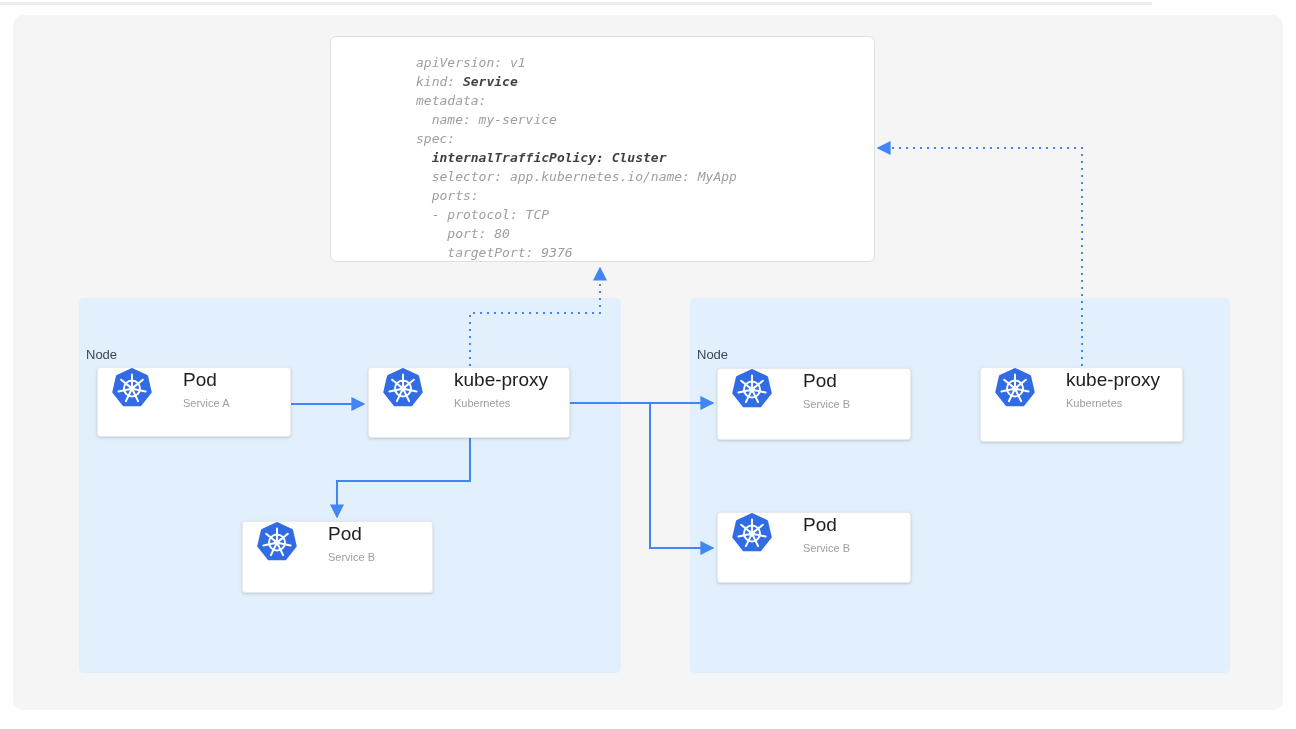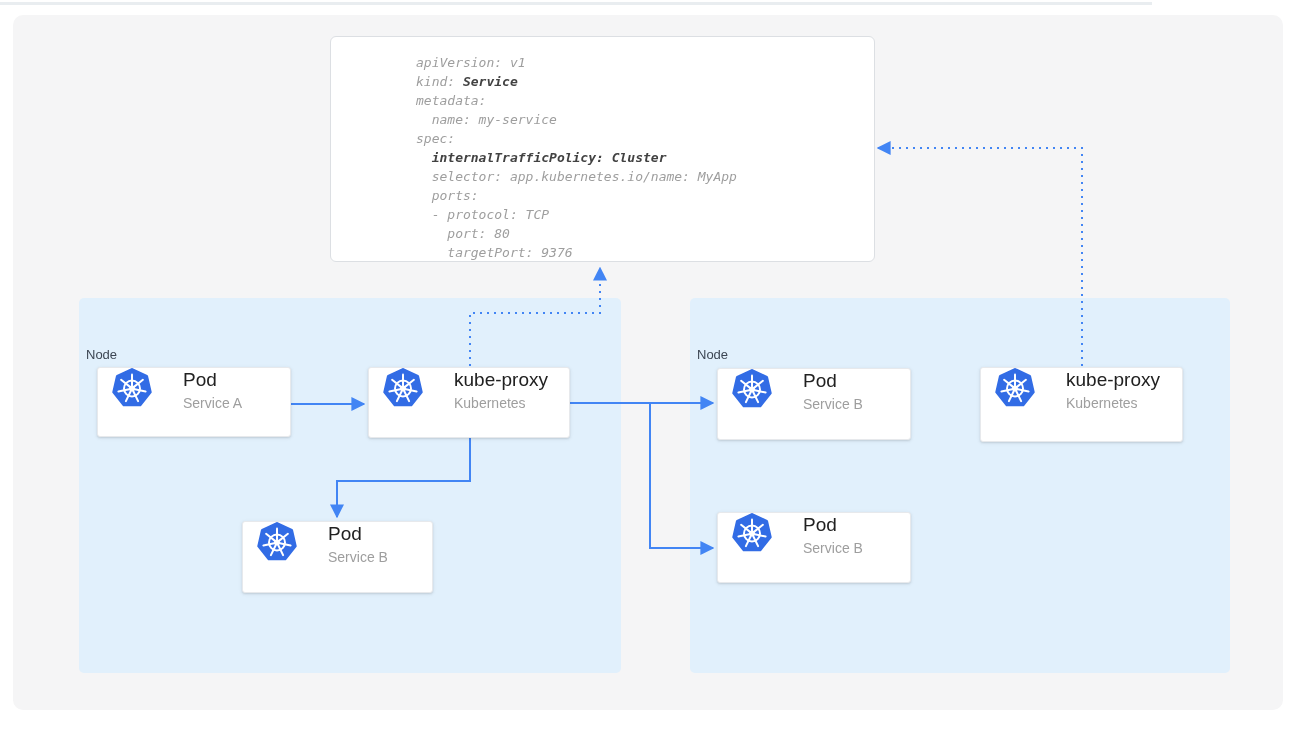--- a/index.html
+++ b/index.html
@@ -63,21 +63,21 @@
   }
   .c1{left:97px;top:367px;width:194px;height:70px;}
   .c2{left:368px;top:367px;width:202px;height:71px;}
   .c3{left:242px;top:521px;width:191px;height:72px;}
   .c4{left:717px;top:368px;width:194px;height:72px;}
   .c5{left:717px;top:512px;width:194px;height:71px;}
   .c6{left:980px;top:367px;width:203px;height:75px;}
   .k8s{width:40px;height:40px;flex:0 0 40px;}
   .card .ct{display:flex;flex-direction:column;margin-left:31px;}
   .card .title{font-size:19px;color:var(--card-title);line-height:24px;}
-  .card .sub{font-size:14px;color:var(--card-sub);line-height:22px;}
+  .card .sub{font-size:11px;color:var(--card-sub);line-height:22px;}
   .hidden-defs{position:absolute;width:0;height:0;overflow:hidden;}
 </style>
 </head>
 <body>
 
 <svg class="hidden-defs" aria-hidden="true">
   <defs>
     <g id="k8s-logo">
       <polygon points="20,1.5 34.6,8.4 38.2,24.1 28.1,36.7 11.9,36.7 1.8,24.1 5.4,8.4" fill="var(--k8s-blue)" stroke="var(--k8s-blue)" stroke-width="3" stroke-linejoin="round"></polygon>
       <circle cx="20" cy="20.5" r="8" fill="none" stroke="#ffffff" stroke-width="2"></circle>

